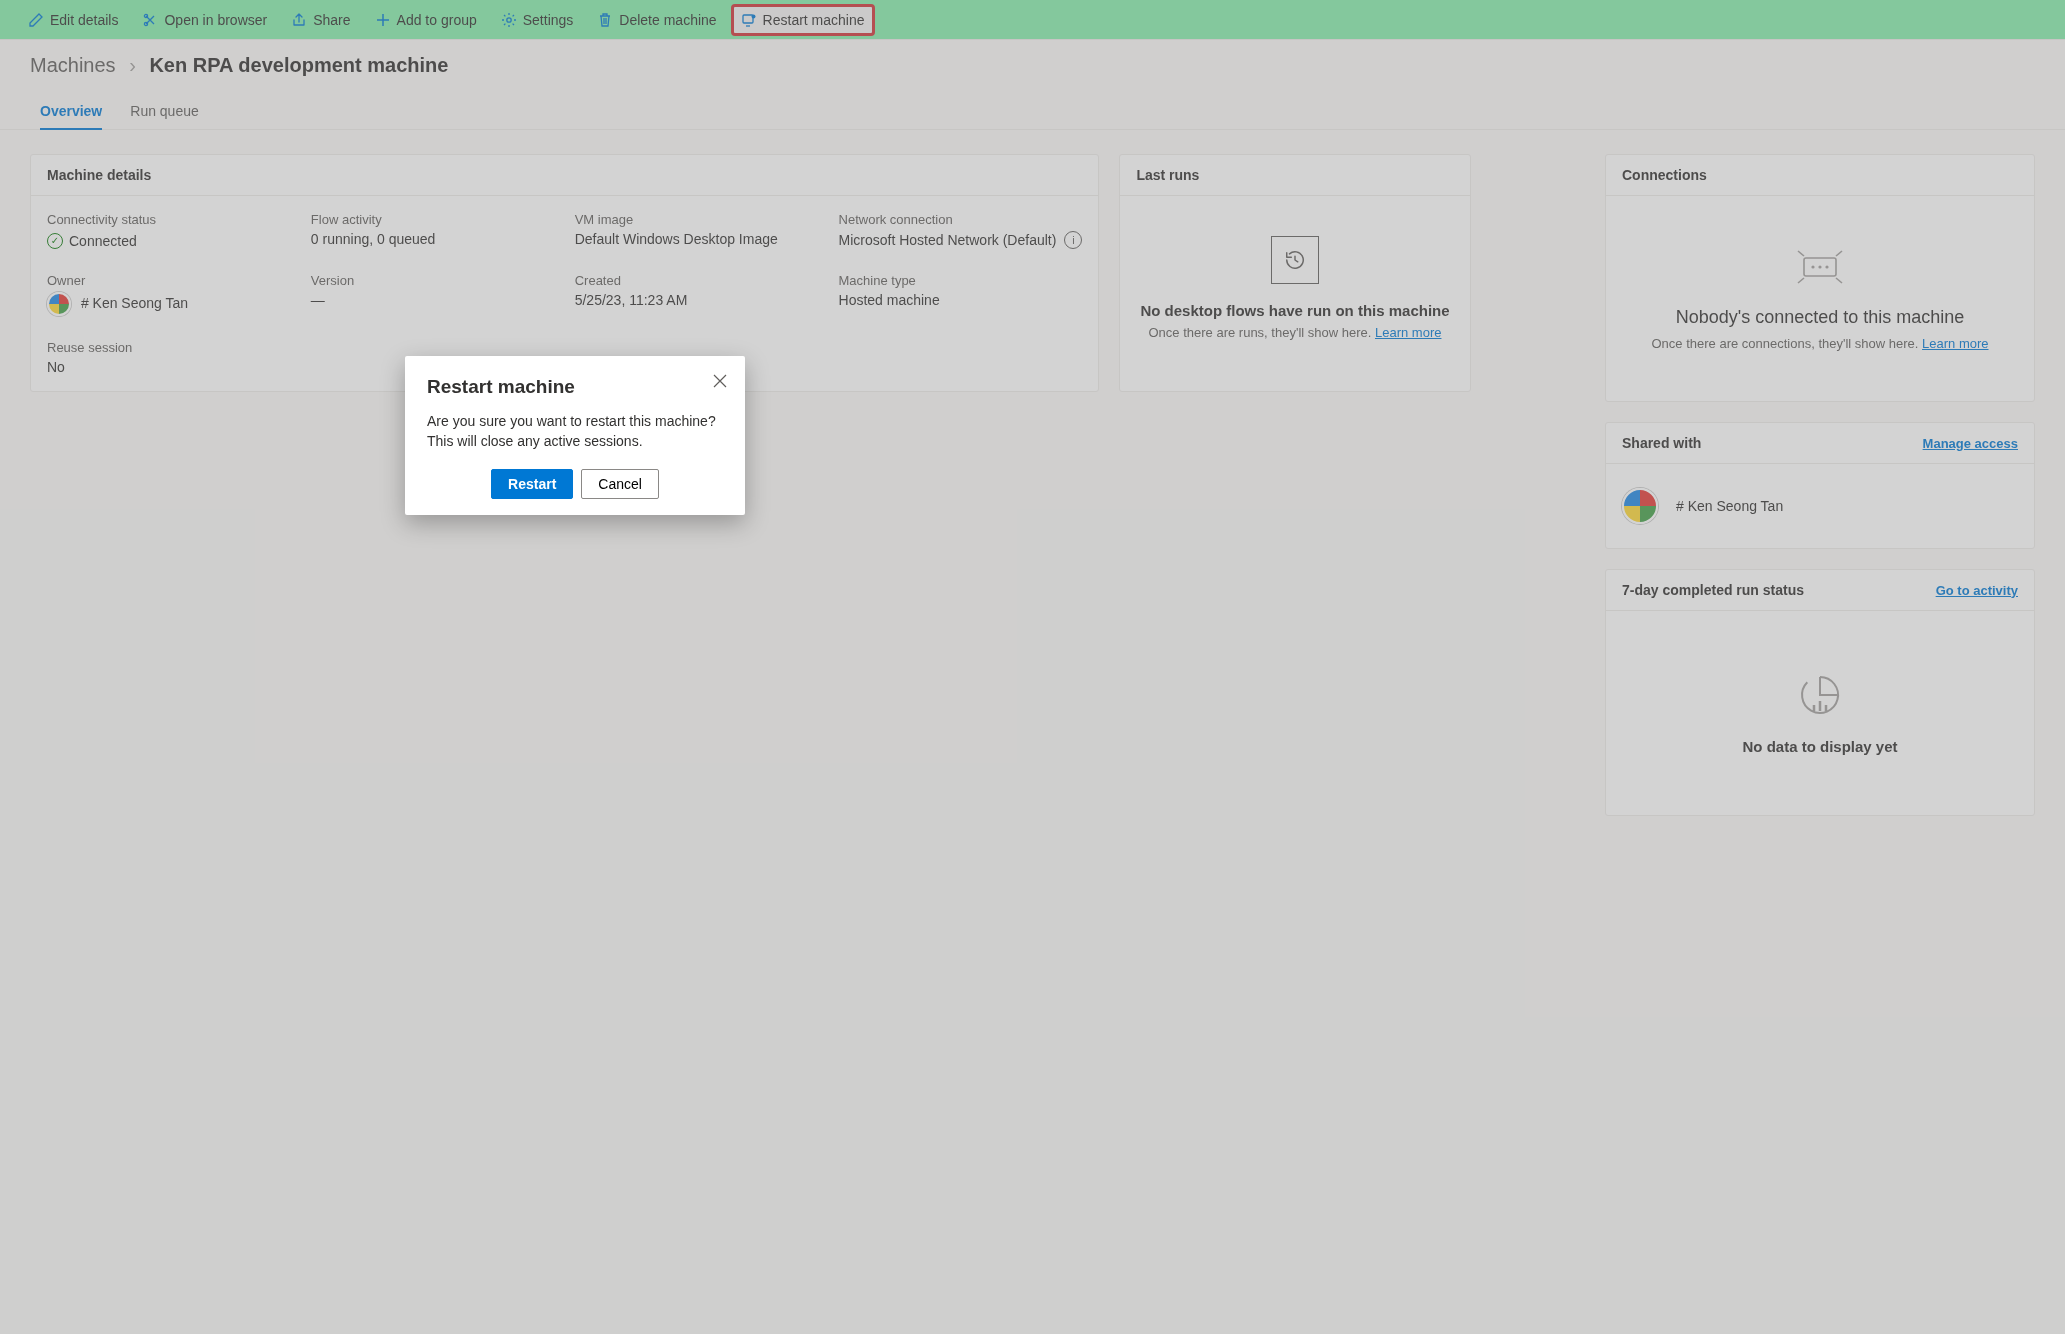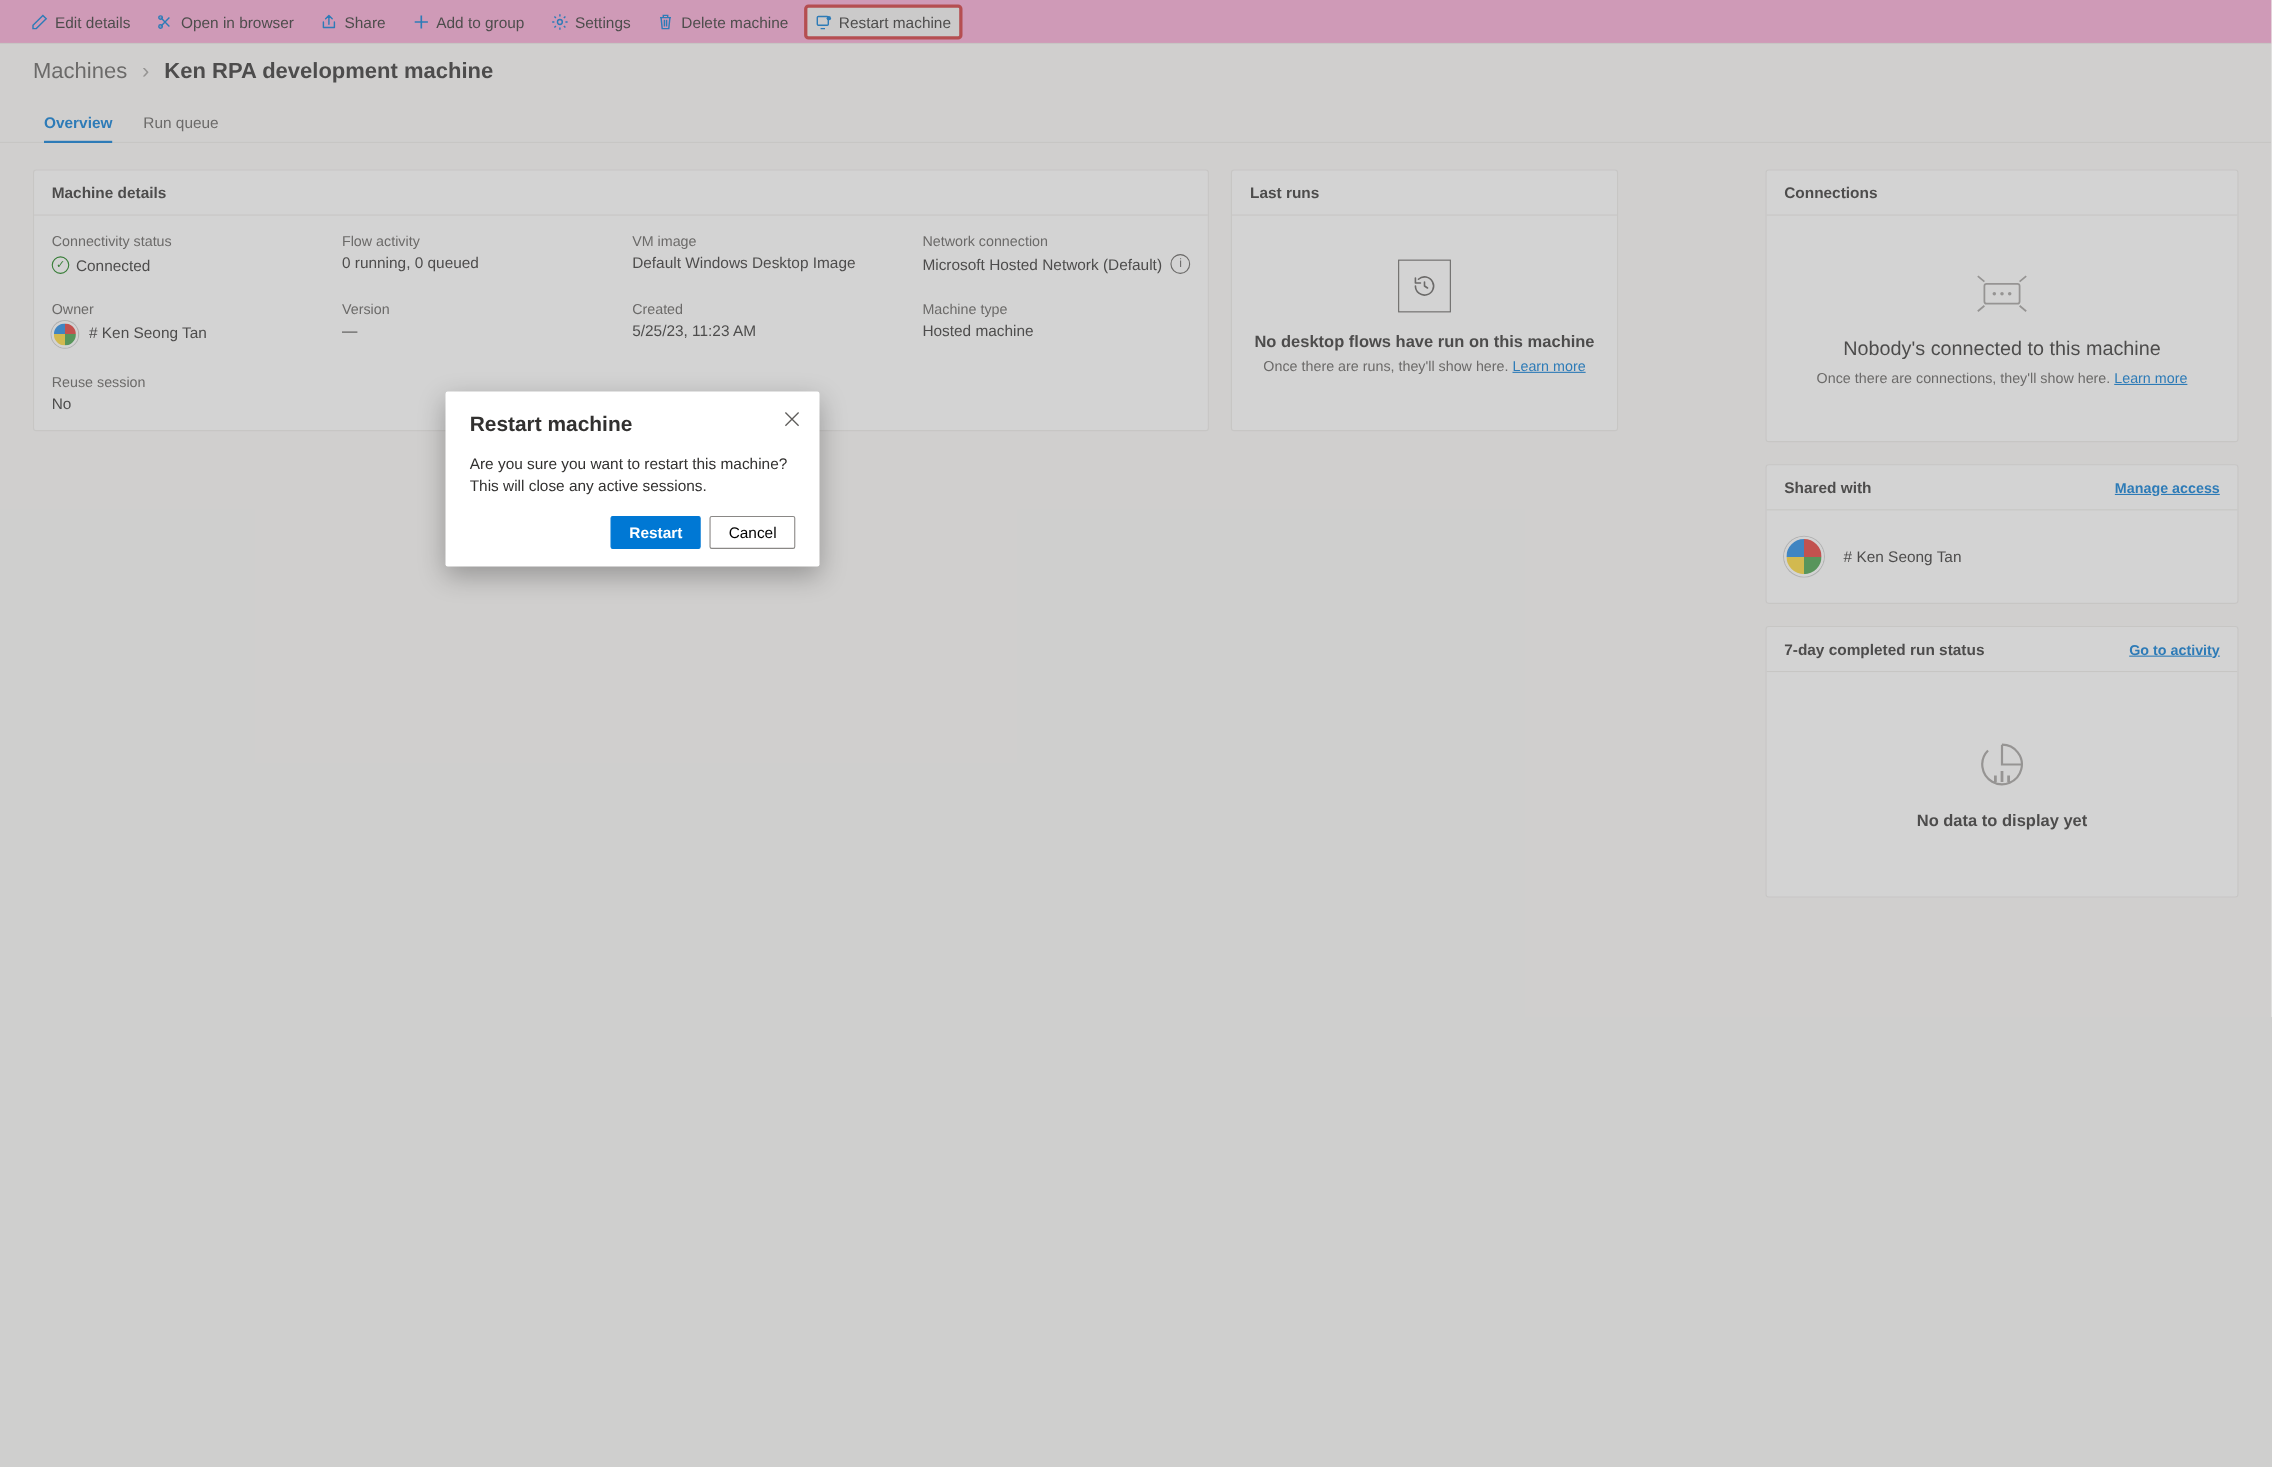--- a/index.html
+++ b/index.html
@@ -1,21 +1,21 @@
 <!DOCTYPE html>
 <html><head>
 <meta charset="utf-8">
 <style>
   * { box-sizing: border-box; margin: 0; padding: 0; }
   html, body { width: 100%; height: 100%; font-family: "Segoe UI", -apple-system, BlinkMacSystemFont, sans-serif; background: #faf9f8; color: #323130; font-size: 14px; }
   body { position: relative; }
   .overlay { position: absolute; inset: 0; background: rgba(128,128,128,0.35); z-index: 5; }
   .page { background: #faf9f8; min-height: 100%; }
   
-  .cmdbar { display: flex; align-items: center; height: 40px; padding: 0 20px; background: #f9a8d4; border-bottom: 1px solid #edebe9; gap: 8px; }
+  .cmdbar { display: flex; align-items: center; height: 40px; padding: 0 20px; background: #86efac; border-bottom: 1px solid #edebe9; gap: 8px; }
   .cmd { display: inline-flex; align-items: center; gap: 6px; padding: 6px 8px; color: #323130; cursor: pointer; font-size: 14px; border-radius: 2px; }
   .cmd .ic { color: #0078d4; display: inline-flex; width: 16px; height: 16px; align-items: center; justify-content: center; }
   .cmd.highlighted { outline: 3px solid #d13438; outline-offset: -1px; background: #f3f2f1; }
   
   .crumbbar { padding: 14px 30px 6px; }
   .crumb { font-size: 20px; color: #605e5c; }
   .crumb .chev { margin: 0 8px; color: #a19f9d; }
   .crumb .current { font-weight: 600; color: #323130; }
   
   .tabs { display: flex; gap: 28px; padding: 14px 40px 0; border-bottom: 1px solid #edebe9; }
@@ -50,21 +50,21 @@
   .conn-empty p { font-size:13px; color:#605e5c; }
   .shared-row { display:flex; align-items:center; gap:12px; padding:8px 0;}
   .runstatus-empty { text-align:center; padding: 60px 20px; }
   .runstatus-empty svg { color:#a19f9d; }
   .runstatus-empty h3 { font-size:15px; font-weight:600; margin-top:16px; }
   
   .dialog { position: absolute; z-index:10; left:405px; top:356px; width:340px; background:#fff; box-shadow:0 8px 24px rgba(0,0,0,.28); border-radius:2px; padding:20px 22px 16px;}
   .dialog h2 { font-size:19px; font-weight:600; margin-bottom:14px;}
   .dialog p { font-size:14px; color:#323130; line-height:1.4; margin-bottom:18px;}
   .dialog .close { position:absolute; top:14px; right:14px; cursor:pointer; color:#605e5c; padding:4px; }
-  .dialog .btns { display:flex; justify-content:flex-end; gap:8px; }
+  .dialog .btns { display:flex; justify-content:center; gap:8px; }
   .btn { padding:6px 16px; font-size:14px; border:1px solid #8a8886; background:#fff; cursor:pointer; border-radius:2px;}
   .btn.primary { background:#0078d4; border-color:#0078d4; color:#fff; font-weight:600;}
   .valrow { display:flex; align-items:center; }
 </style>
 </head>
 <body>
 
 <div class="page">
 
   <div class="cmdbar">

